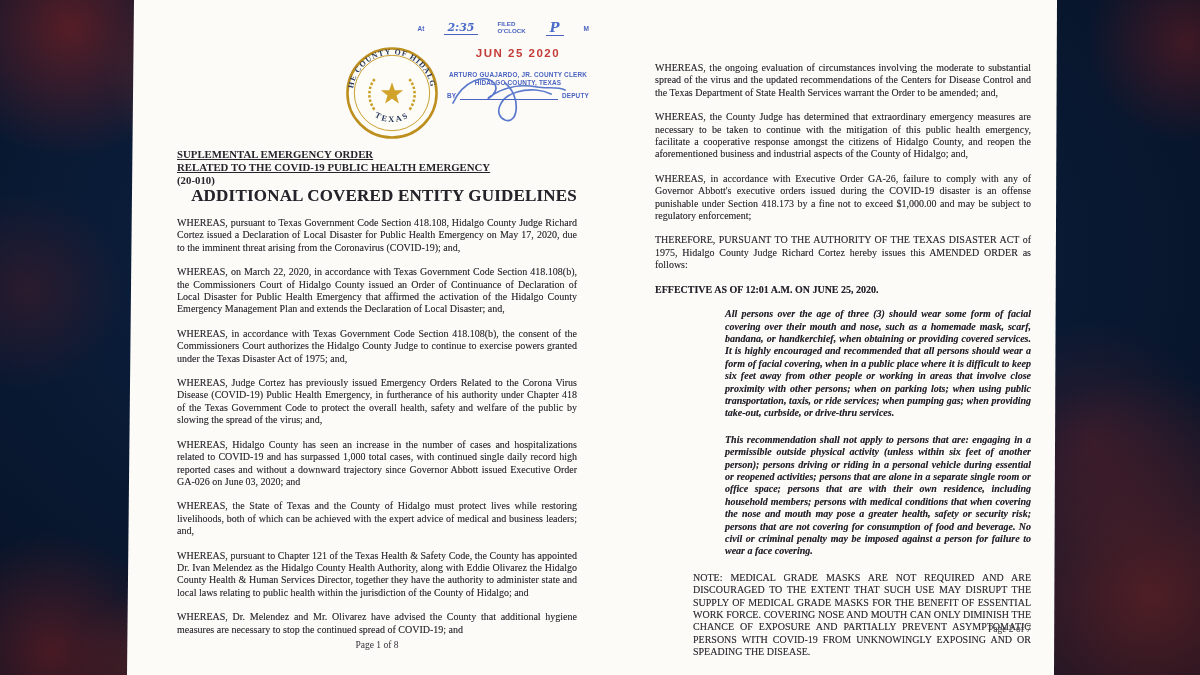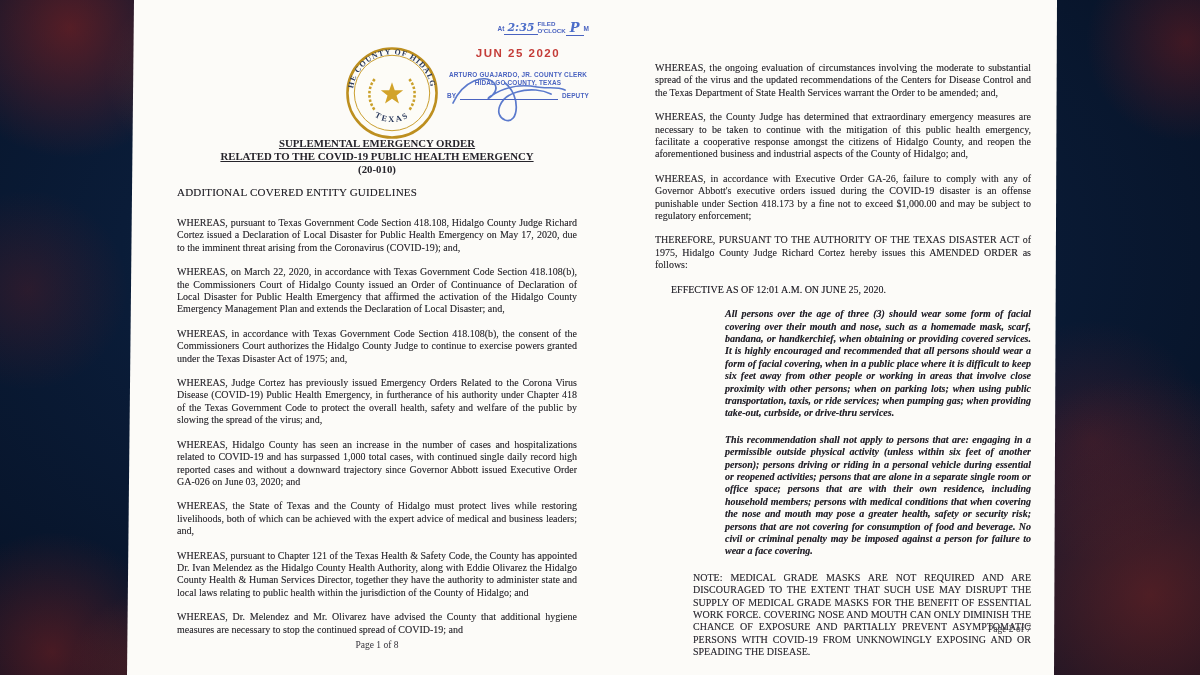--- a/index.html
+++ b/index.html
@@ -33,50 +33,50 @@
   #page2 { left:655px; width:376px; height:527px; }
 
   .body-copy p, .body-copy div { text-align:justify; font-size:10px; line-height:12.4px;
     text-shadow:0 0 .5px rgba(40,40,45,.45); }
   .para { margin-bottom:12px; }
 
   
   .seal-wrap { position:absolute; left:168px; top:46px; width:94px; height:94px; }
   .stamp { position:absolute; left:270px; top:20px; width:142px;
     font-family:"Liberation Sans", sans-serif; color:#4a63c0; }
-  .filed-row { display:flex; align-items:center; justify-content:flex-end; gap:0;
+  .filed-row { display:flex; align-items:center; justify-content:flex-end; gap:20px;
     font-size:6.5px; font-weight:bold; }
   .hand { font-family:"DejaVu Serif", serif; font-style:italic; color:#4a6cc8; }
   .hand.time { font-size:11px; border-bottom:1px solid #4a63c0; padding:0 3px; }
   .hand.p    { font-size:13px; border-bottom:1px solid #4a63c0; padding:0 4px; }
   .stack { display:inline-flex; flex-direction:column; line-height:6.6px; font-size:6.2px;
     text-align:left; font-weight:bold; }
   .date-stamp { margin-top:11px; text-align:center; color:#c43c38; font-weight:bold;
     font-size:11.5px; letter-spacing:1.5px; }
   .clerk { position:relative; margin-top:12px; font-size:6.4px; line-height:8.4px;
     text-align:center; font-weight:bold; letter-spacing:.2px; }
   .by-row { display:flex; align-items:flex-end; font-size:6.4px; margin-top:4px; }
   .sig-line { flex:1; border-bottom:1px solid #4a63c0; margin:0 4px; height:7px; }
   .signature-svg { position:absolute; left:-2px; top:-14px; pointer-events:none; }
 
-  .title-block { position:absolute; left:0; top:137px; width:100%; text-align:center;
+  .title-block { position:absolute; left:0; top:148px; width:100%; 
     font-weight:bold; font-size:10.8px; line-height:13px; color:#26242b; }
   .title-block .u { text-decoration:underline; text-underline-offset:1px; }
-  .main-heading { position:absolute; left:0; top:186px; width:100%; text-align:left;
-    font-weight:normal; font-size:11px; color:#26242b; letter-spacing:.2px;
+  .main-heading { position:absolute; left:0; top:186px; width:100%; text-align:right;
+    font-weight:bold; font-size:17px; color:#26242b; letter-spacing:.2px;
     text-shadow:0 0 .5px rgba(40,40,45,.4); }
   #page1 .body-copy { position:absolute; left:0; top:217px; width:100%; }
   .page-footer { position:absolute; left:0; width:100%; text-align:center; font-size:9.5px;
     color:#34323a; }
   #page1 .page-footer { top:640px; }
   #page2 .page-footer { top:624px;text-align:right; }
 
   
   #page2 .body-copy { position:absolute; left:0; top:62px; width:100%; }
-  .indent1 { margin-left:16px; font-weight:normal; color:#23212a; }
+  .indent1 { font-weight:bold; color:#23212a; }
   .indent2 { margin-left:70px; font-weight:bold; color:#23212a;font-style:italic; }
   .note { margin-left:38px; font-size:9.6px; color:#302e36; }
   .gap-lg { margin-bottom:14px; }
 </style>
 </head>
 <body>
 
 <div class="sheet"></div>
 
 <div class="page" id="page1">

